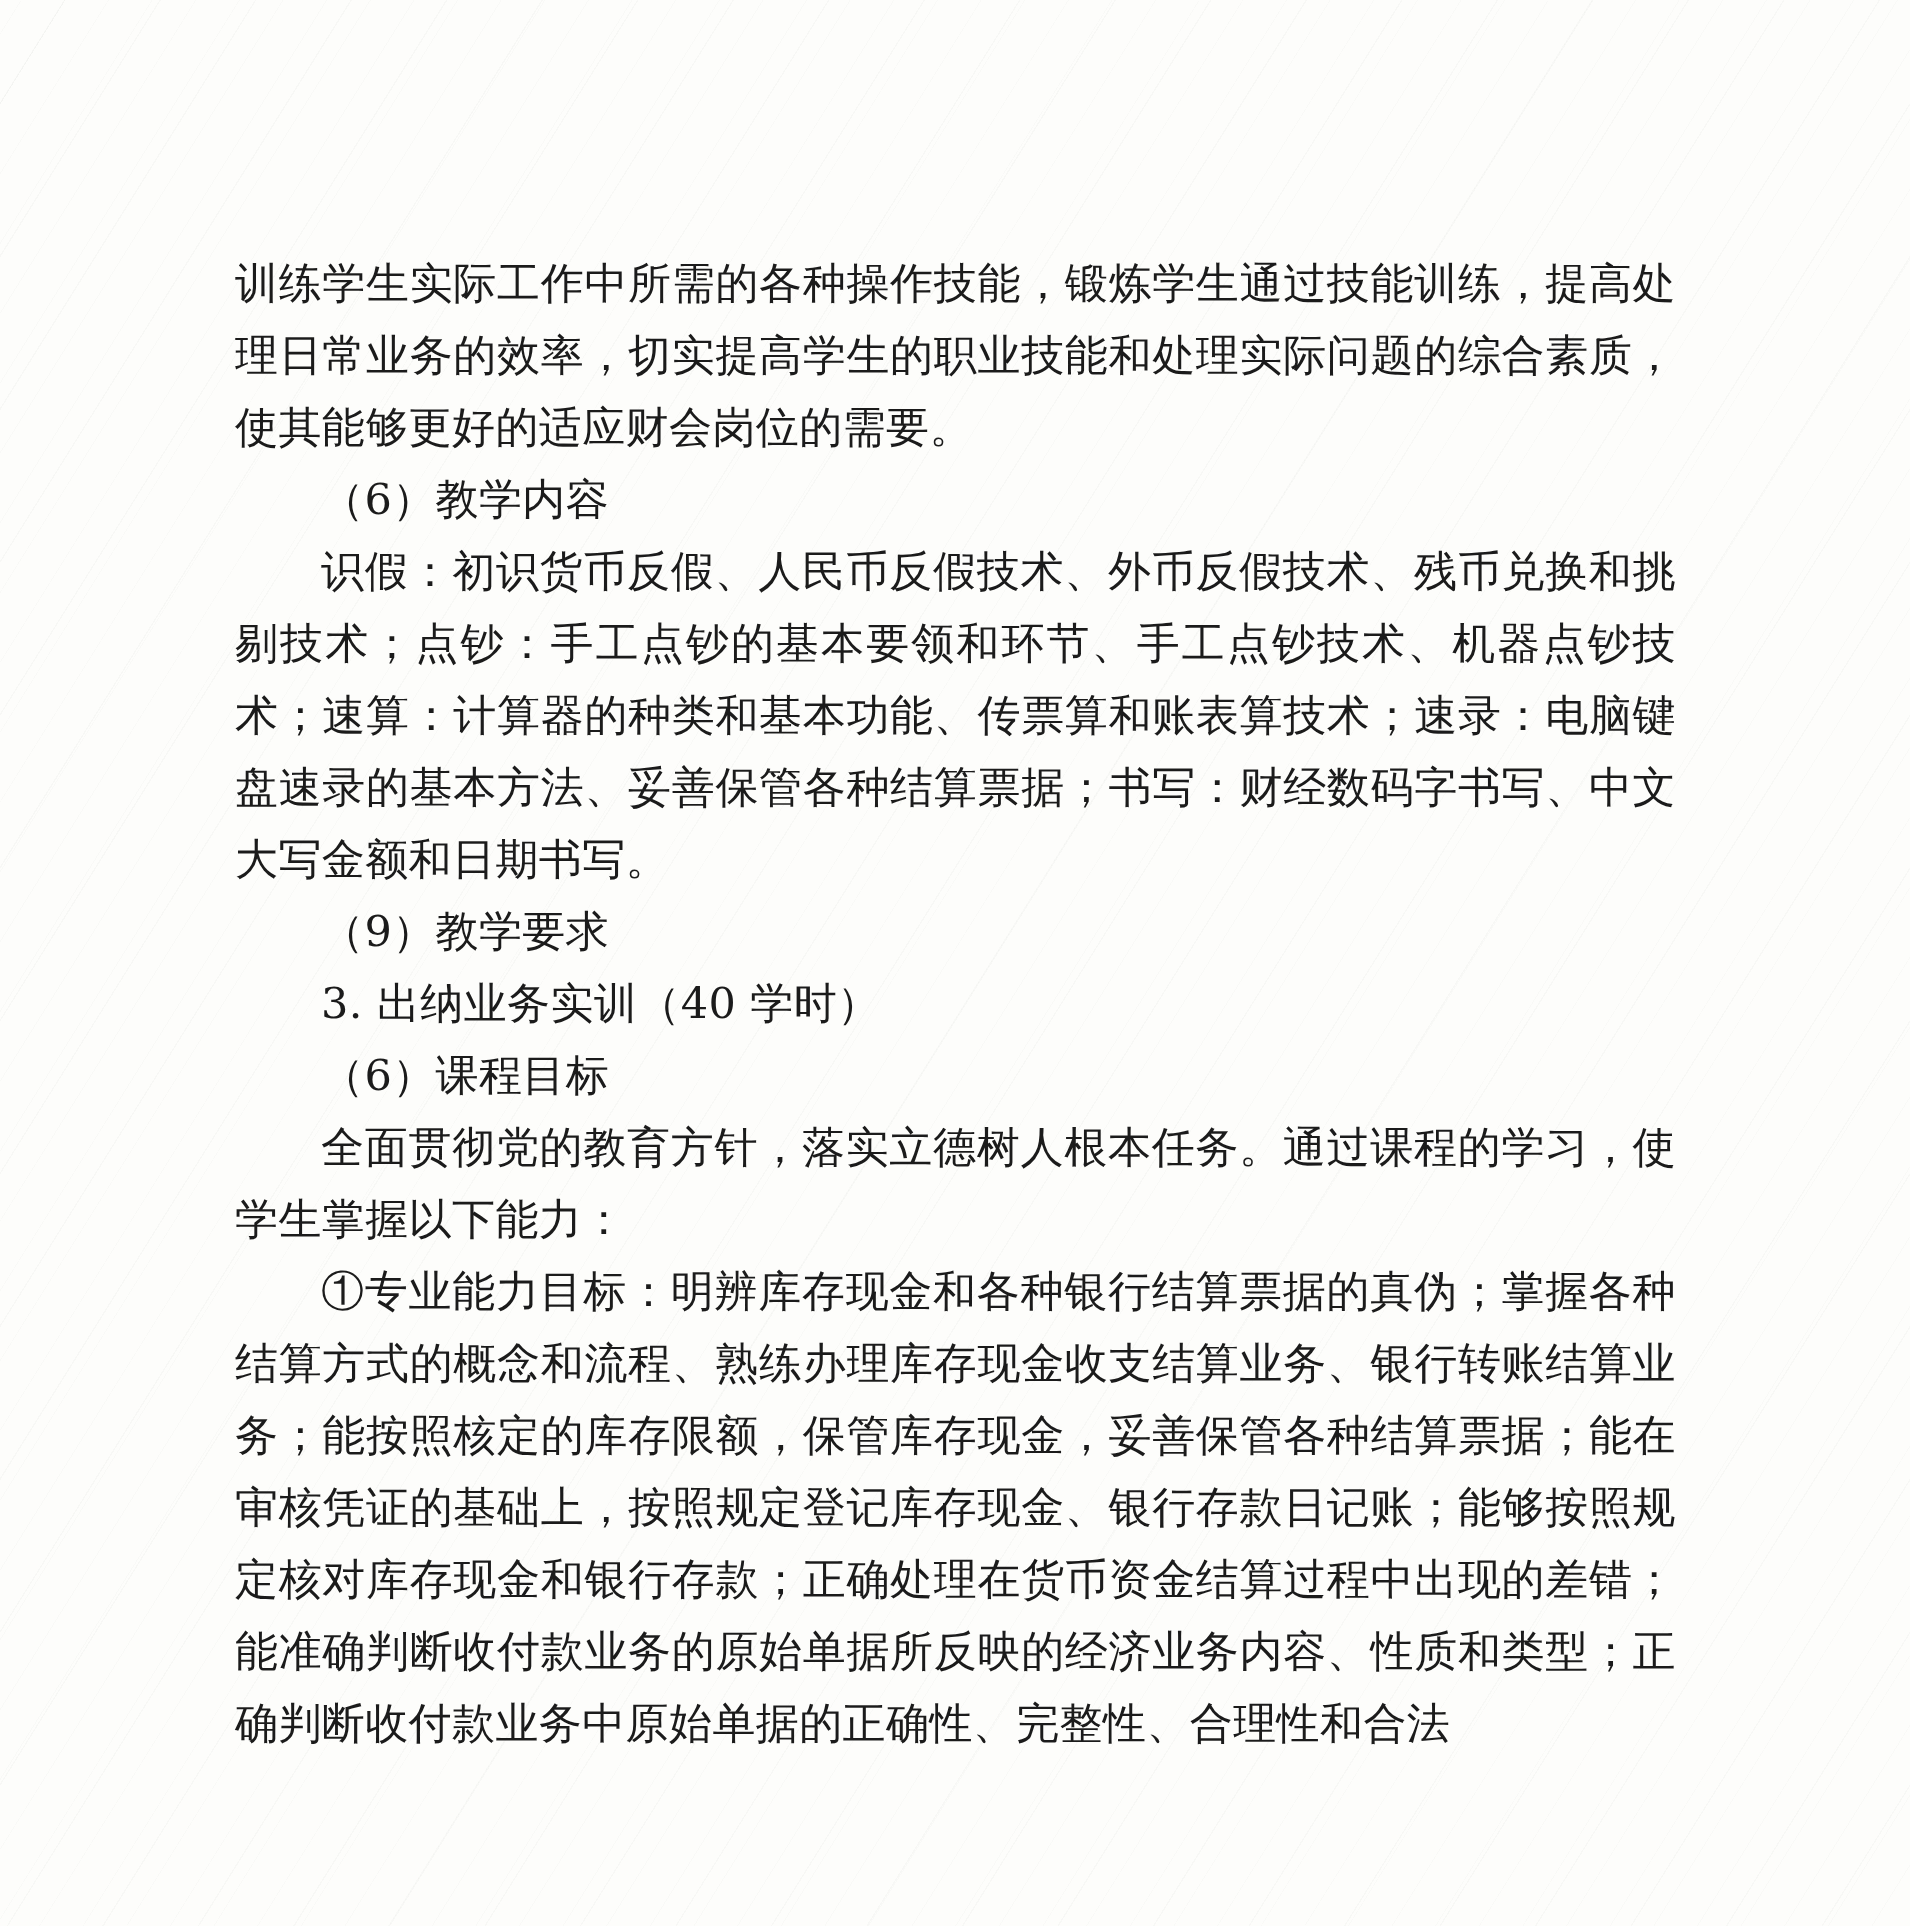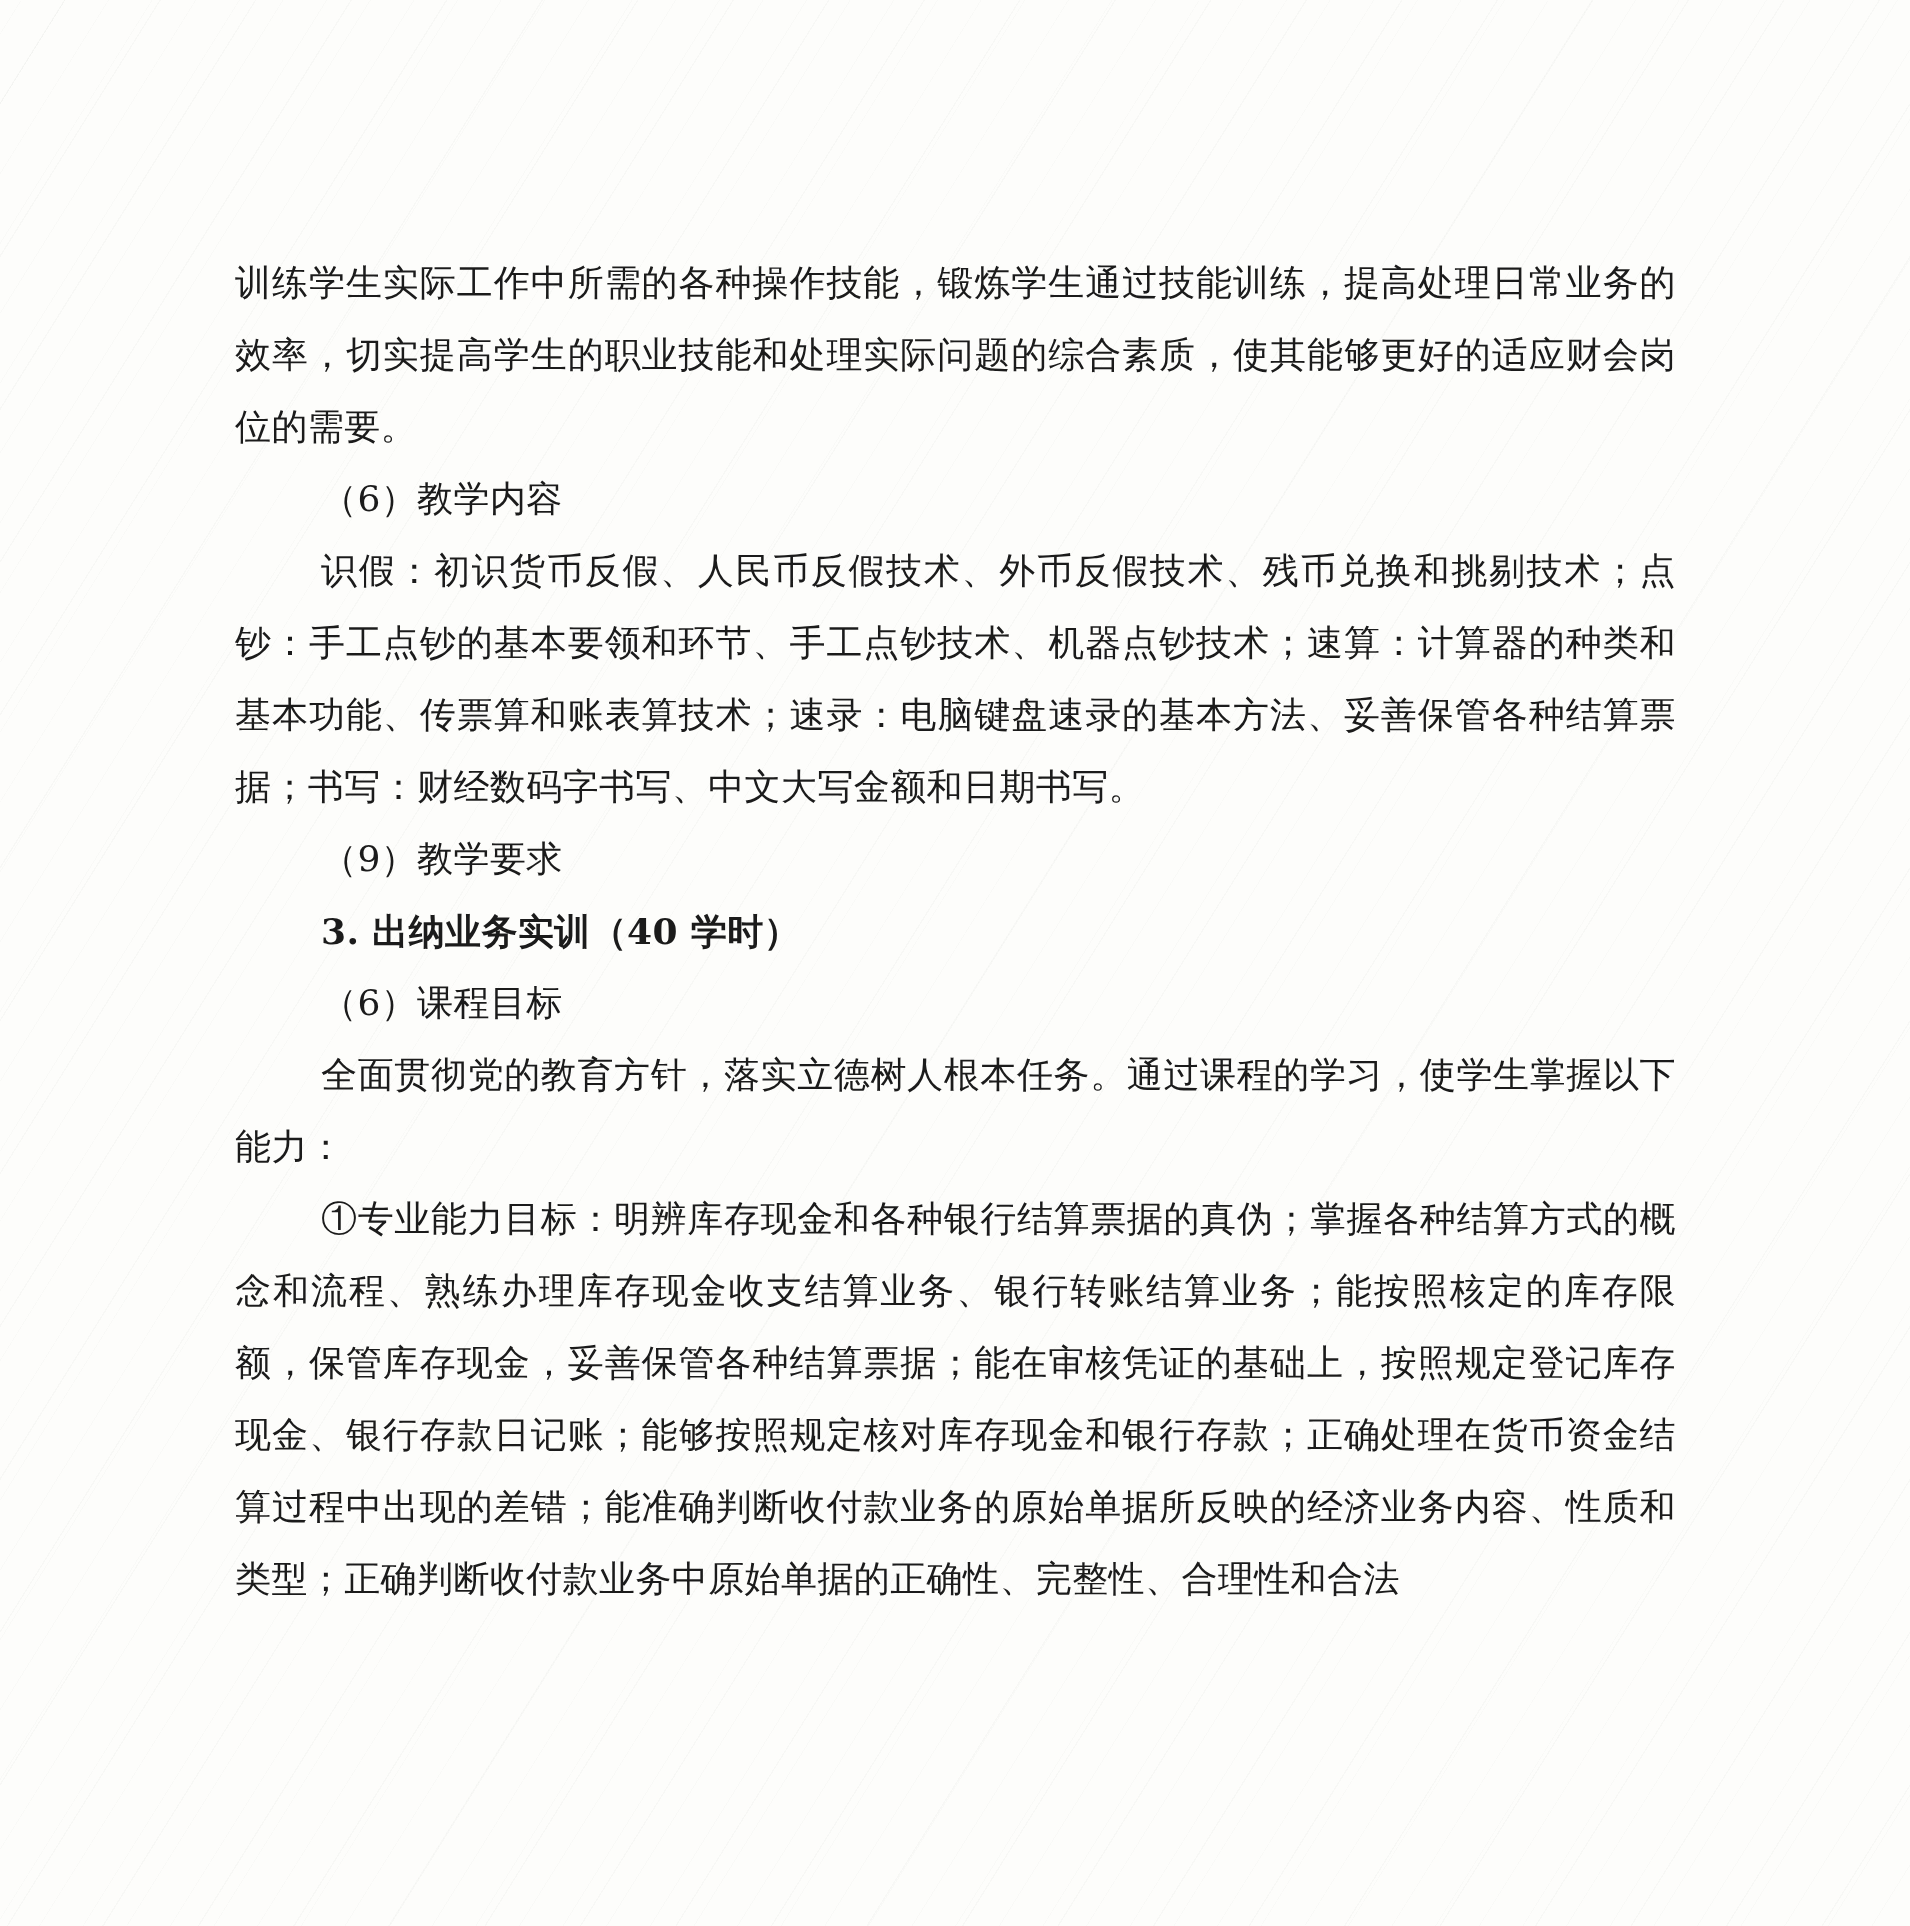--- a/index.html
+++ b/index.html
@@ -43,30 +43,30 @@
     pointer-events: none;
   }
   .content {
     position: absolute;
     left: 235px;
     top: 247px;
     width: 1441px;
   }
   p {
     margin: 0;
-    font-size: 36px;
+    font-size: 43px;
     line-height: 72px;
     letter-spacing: 0.4px;
     text-align: justify;
     text-justify: inter-ideograph;
     font-weight: 500;
   }
   .indent { text-indent: 86px; }
   .heading {
-    font-weight: 700;
+    font-weight: 400;
     text-indent: 86px;
   }
 </style>
 </head>
 <body>
 
 <div class="page">
 
   <div class="content">
 

